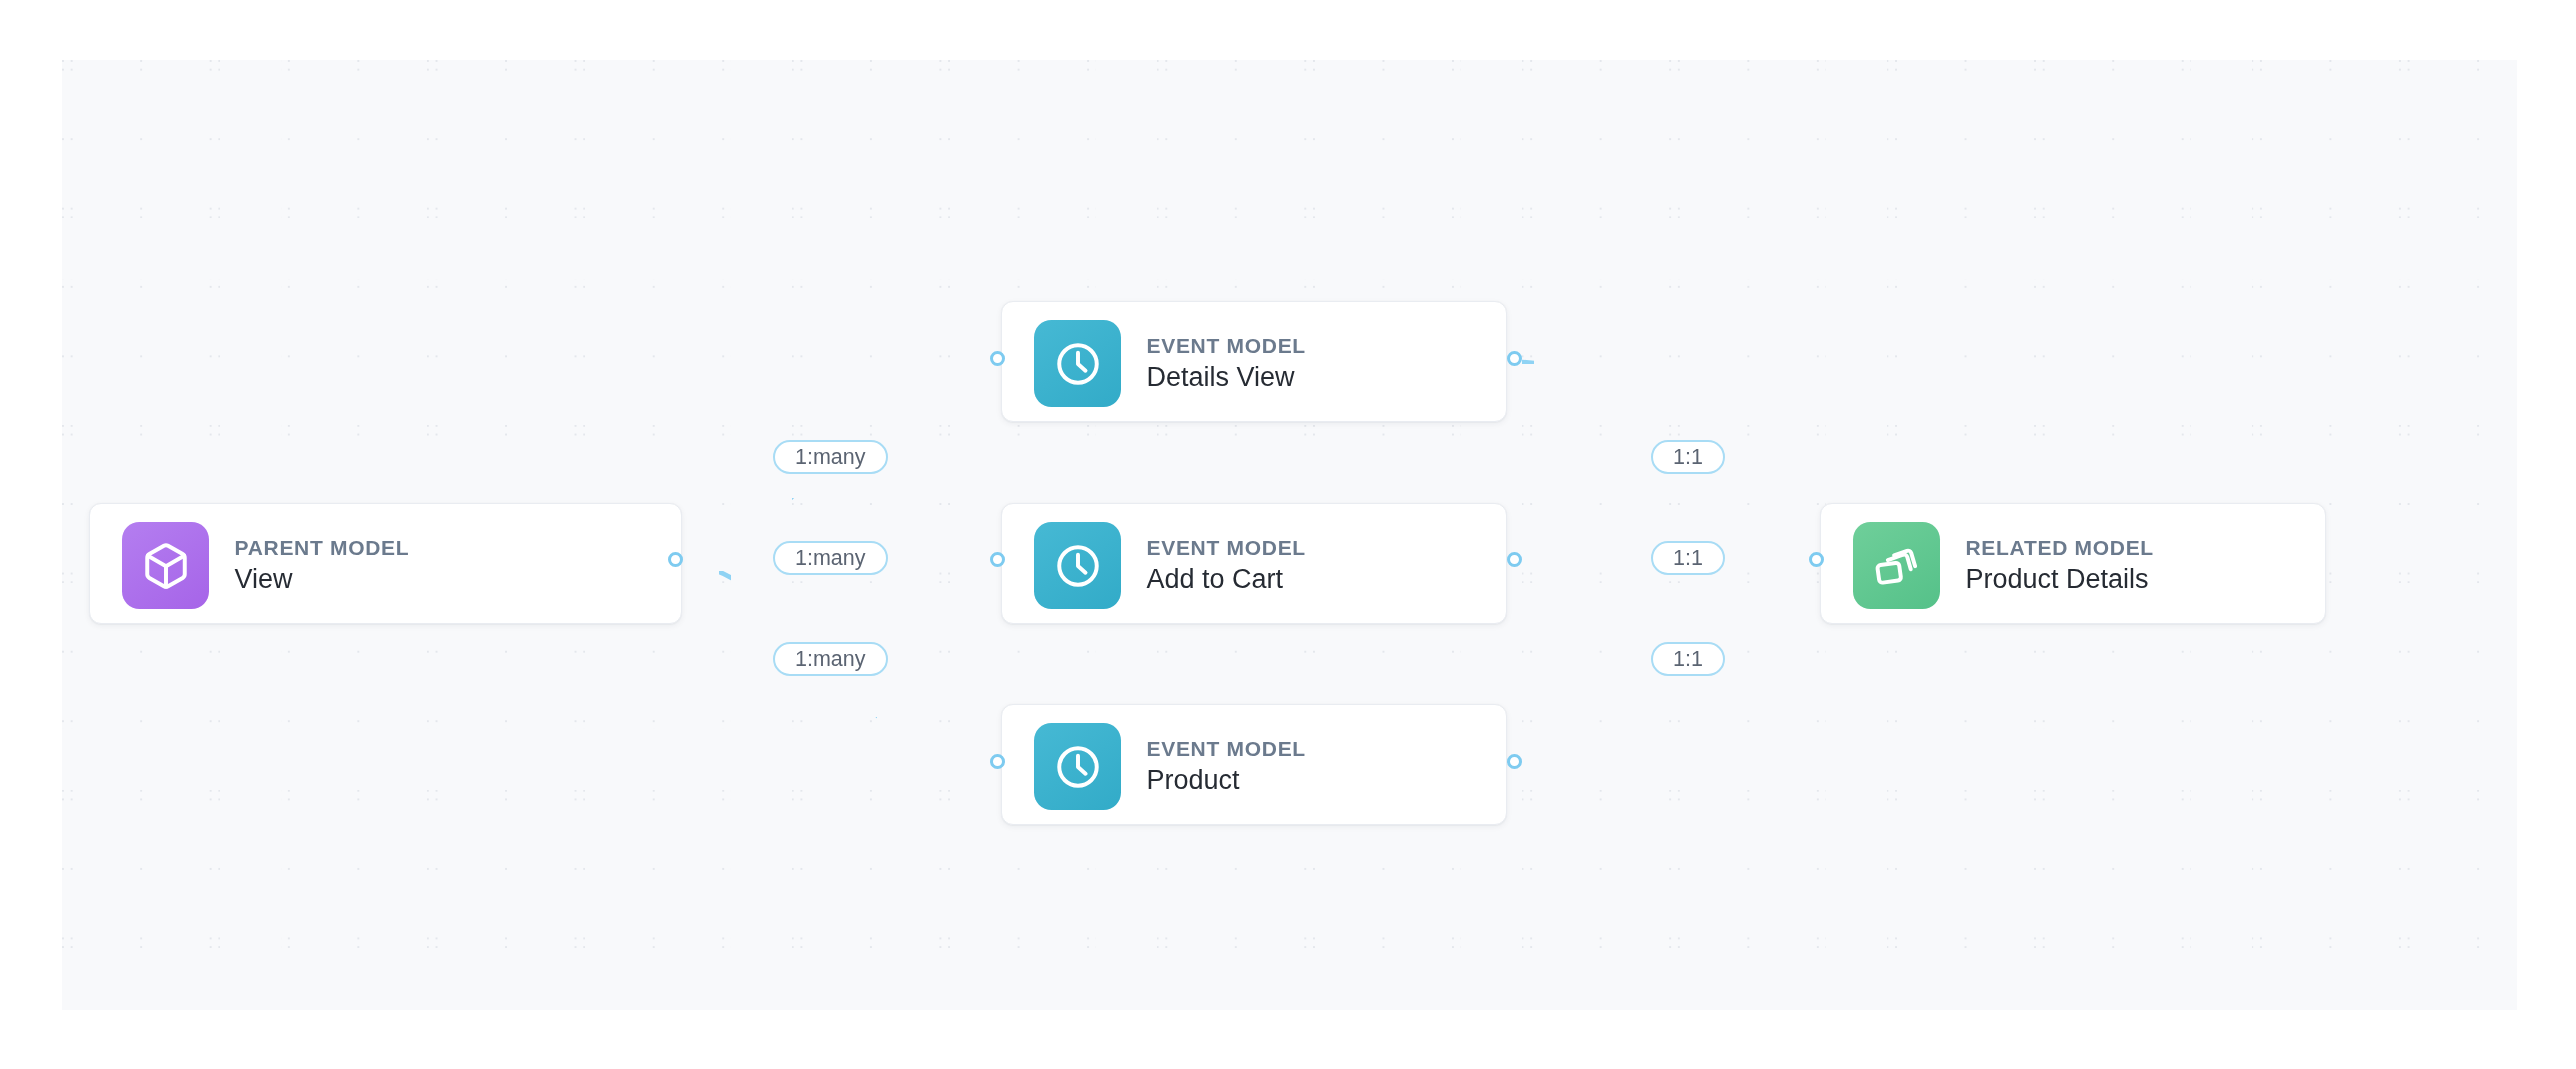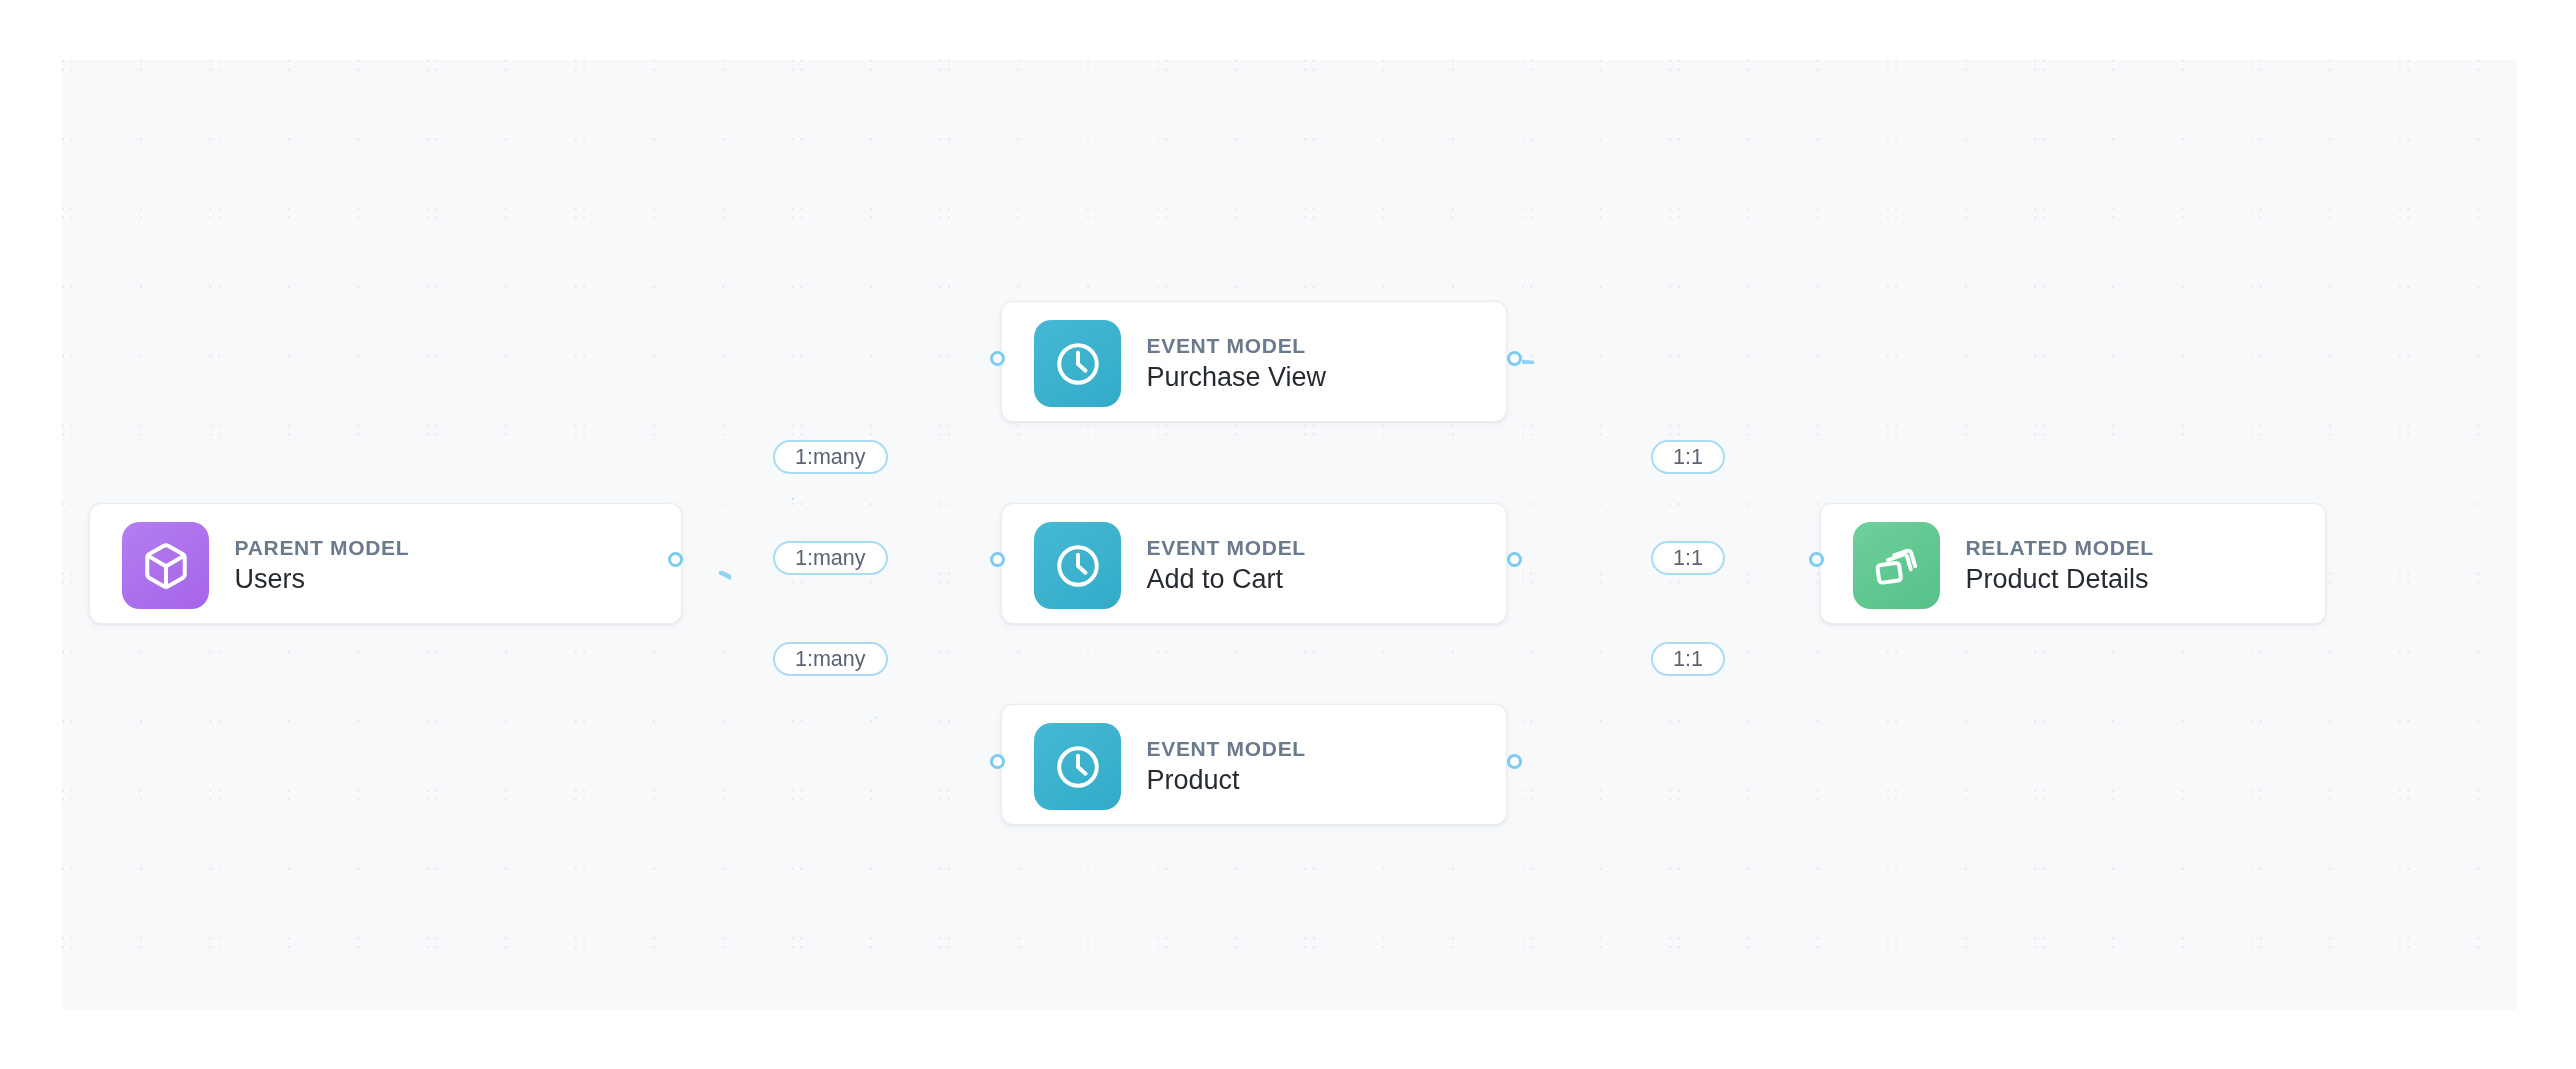--- a/index.html
+++ b/index.html
@@ -134,34 +134,34 @@
       <div class="node" style="left:27px; top:443px; width:593px; height:121px;">
         <div class="node-icon icon-parent">
           <svg viewBox="0 0 24 24" fill="none" stroke="#ffffff" stroke-width="1.9" stroke-linecap="round" stroke-linejoin="round">
             <path d="M21 16V8a2 2 0 0 0-1-1.73l-7-4a2 2 0 0 0-2 0l-7 4A2 2 0 0 0 3 8v8a2 2 0 0 0 1 1.73l7 4a2 2 0 0 0 2 0l7-4A2 2 0 0 0 21 16z"></path>
             <path d="M3.3 7.1 12 12.1l8.7-5"></path>
             <path d="M12 12.1V22"></path>
           </svg>
         </div>
         <div class="node-text">
           <div class="node-kicker">PARENT MODEL</div>
-          <div class="node-title">Users</div>
+          <div class="node-title">View</div>
         </div>
       </div>
 
       <div class="node" style="left:939px; top:241px; width:506px; height:121px;">
         <div class="node-icon icon-event">
           <svg viewBox="0 0 24 24" fill="none" stroke="#ffffff" stroke-width="1.9" stroke-linecap="round" stroke-linejoin="round">
             <circle cx="12" cy="12" r="9"></circle>
             <path d="M12 6.6V12l3.6 3.2"></path>
           </svg>
         </div>
         <div class="node-text">
           <div class="node-kicker">EVENT MODEL</div>
-          <div class="node-title">Purchase View</div>
+          <div class="node-title">Details View</div>
         </div>
       </div>
 
       <div class="node" style="left:939px; top:443px; width:506px; height:121px;">
         <div class="node-icon icon-event">
           <svg viewBox="0 0 24 24" fill="none" stroke="#ffffff" stroke-width="1.9" stroke-linecap="round" stroke-linejoin="round">
             <circle cx="12" cy="12" r="9"></circle>
             <path d="M12 6.6V12l3.6 3.2"></path>
           </svg>
         </div>

